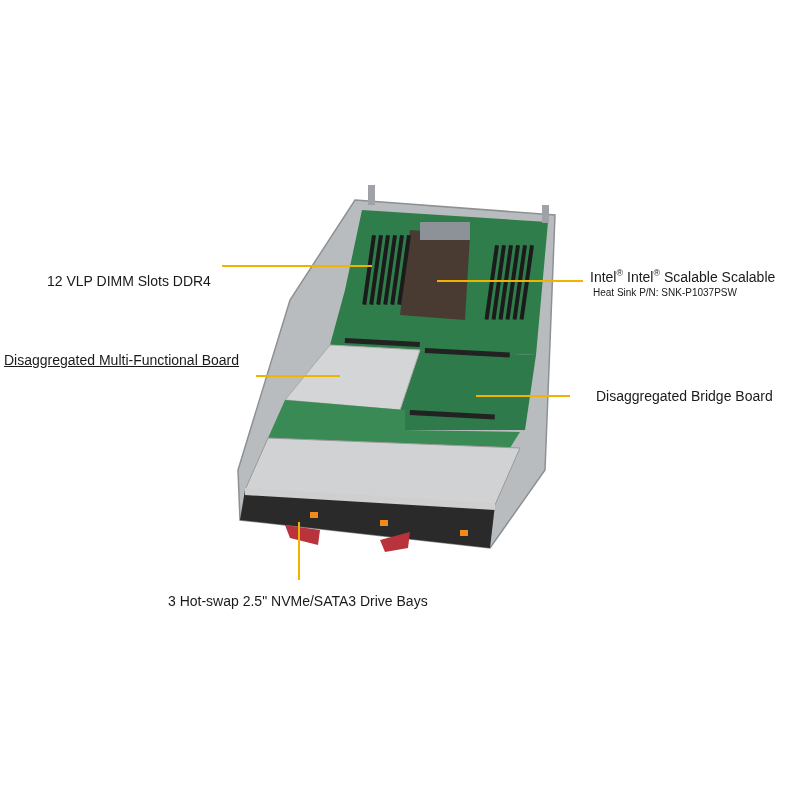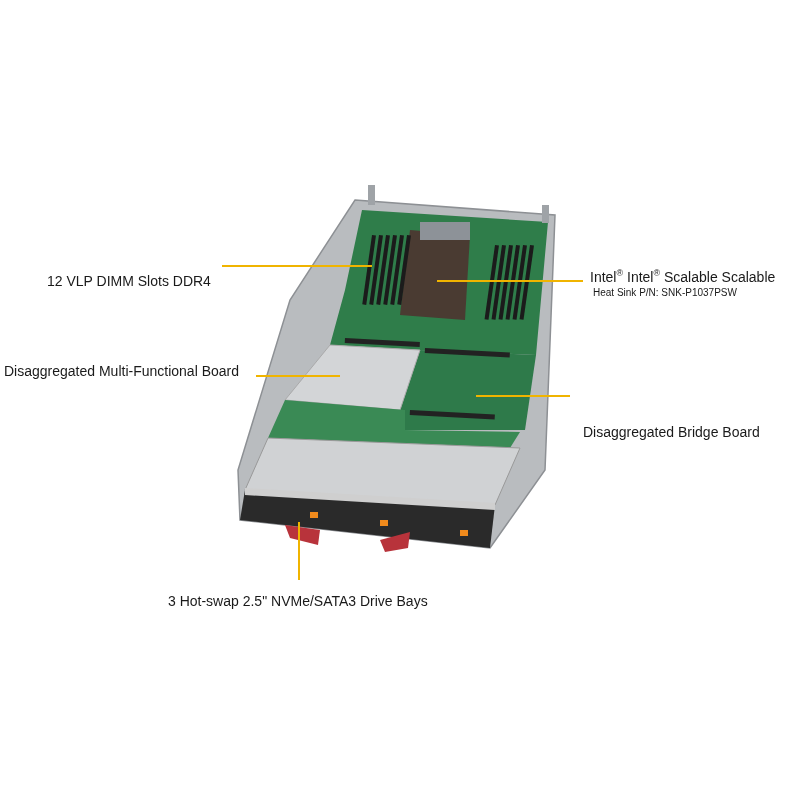--- a/index.html
+++ b/index.html
@@ -72,17 +72,17 @@
 <div class="leader" style="left:476px;top:395px;width:94px;height:2px;"></div>
 <div class="leader" style="left:298px;top:522px;width:2px;height:58px;"></div>
 
 <div class="label" style="left:47px;top:259px;margin-top:14px;">12 VLP DIMM  Slots DDR4</div>
 
 <div class="label" style="left:590px;top:265px;">
   <span>Intel</span><sup>®</sup><span> Intel</span><sup>®</sup><span> Scalable Scalable</span>
 </div>
 <div class="sub" style="left:593px;top:287px;">Heat Sink P/N:  SNK-P1037PSW</div>
 
-<div class="label" style="left:4px;top:363px;">Disaggregated Multi-Functional  Board</div>
+<div class="label" style="left:4px;top:352px;text-decoration:underline;">Disaggregated Multi-Functional  Board</div>
 
-<div class="label" style="left:583px;top:388px;margin-top:36px;">Disaggregated Bridge Board</div>
+<div class="label" style="left:596px;top:388px;">Disaggregated Bridge Board</div>
 
 <div class="label" style="left:168px;top:593px;">3 Hot-swap  2.5" NVMe/SATA3 Drive Bays</div>
 
 </body></html>

